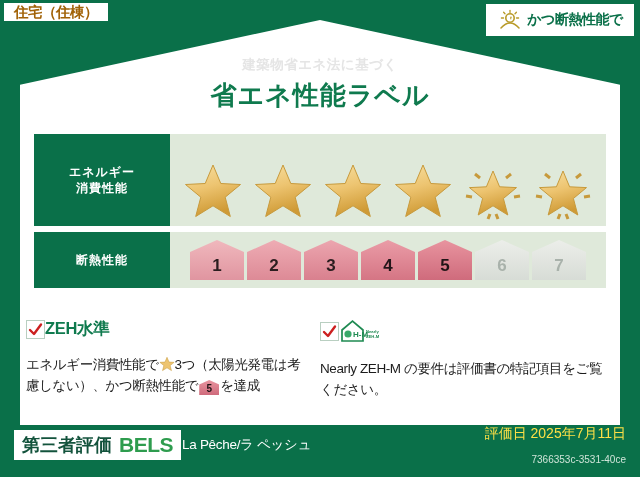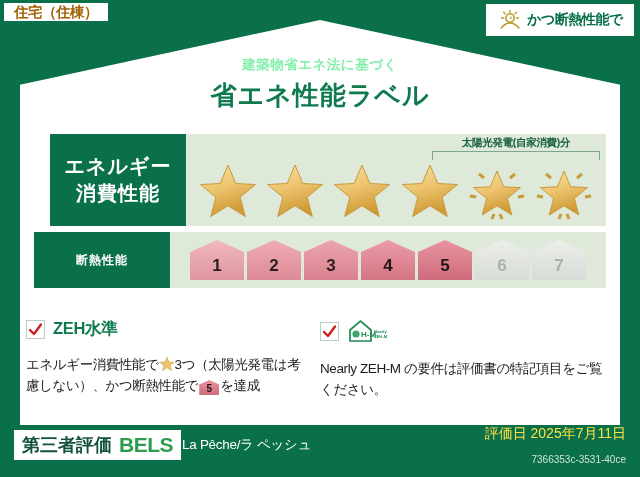--- a/index.html
+++ b/index.html
@@ -48,21 +48,21 @@
     letter-spacing: -0.5px;
   }
   .sun-icon { width: 26px; height: 24px; display:block; }
 
   
   #title-block {
     position: absolute; left: 0; right: 0; top: 56px;
     text-align: center; z-index: 5;
   }
   #title-sub {
-    font-size: 13.5px; font-weight: bold; color: #86efac;
+    font-size: 13.5px; font-weight: bold; color: #e5e5e5;
     letter-spacing: 0.5px;
   }
   #title-main {
     font-size: 26px; font-weight: bold; color: #0f7a4e;
     letter-spacing: 1px; margin-top: 4px;
   }
 
   
   #rows { position: absolute; left: 34px; right: 34px; top: 134px; z-index: 5; }
 
@@ -70,21 +70,21 @@
 
   .perf-label {
     width: 136px; flex: none;
     background: #0a7049;
     color: #ffffff;
     display: flex; flex-direction: column;
     align-items: center; justify-content: center;
     font-weight: bold;
     letter-spacing: 1px;
   }
-  #row-energy .perf-label { font-size: 20px; line-height: 1.35; margin-left: 16px; }
+  #row-energy .perf-label { font-size: 12px; line-height: 1.35; }
   #row-insulation .perf-label { font-size: 12px; }
 
   .perf-value {
     flex: 1;
     background: #dfe9da;
     position: relative;
   }
 
   #row-energy { height: 92px; }
   #row-insulation { height: 56px; }
@@ -136,21 +136,21 @@
   .badge.on4 { background: linear-gradient(180deg,#ea9ca7 0%,#d57584 100%); color:#231619; }
   .badge.on5 { background: linear-gradient(180deg,#e8949f 0%,#cf6b7c 100%); color:#201416; }
   .badge.off { background: linear-gradient(180deg,#eceeea 0%,#d7dcd6 100%); color:#a9b2ab; }
 
   
   #zeh-area {
     position: absolute; left: 26px; right: 26px; top: 318px;
     display: flex; z-index: 5;
   }
   .zeh-col { width: 50%; padding-right: 10px; }
-  .zeh-head { display: flex; align-items: center; gap: 8px; }
+  .zeh-head { display: flex; align-items: center; gap: 0; }
   .checkbox {
     width: 19px; height: 19px; flex: none;
     border: 1.6px solid #b9cfc1; background: #fff;
     display: flex; align-items: center; justify-content: center;
   }
   .checkbox svg { width: 15px; height: 15px; display: block; }
   .zeh-title {
     font-size: 16.5px; font-weight: bold; color: #0f7a4e;
     letter-spacing: -0.3px; white-space: nowrap;
   }
@@ -228,24 +228,20 @@
 
   <div id="rows">
 
     <div class="perf-row" id="row-energy">
       <div class="perf-label">
         <span>エネルギー</span>
         <span>消費性能</span>
       </div>
       <div class="perf-value">
 
-        <div id="solar-note">
-          <div class="cap">太陽光発電(自家消費)分</div>
-          <div class="bracket"></div>
-        </div>
 
         <div id="stars-wrap">
 
           <div class="star-slot">
             <svg class="star-svg" viewBox="0 0 62 62">
               <defs>
                   <linearGradient id="g1" x1="0" y1="0" x2="0.3" y2="1">
                 <stop offset="0" stop-color="#f7e0a2"></stop>
                     <stop offset="0.5" stop-color="#edc470"></stop>
                     <stop offset="1" stop-color="#cf9a35"></stop>

